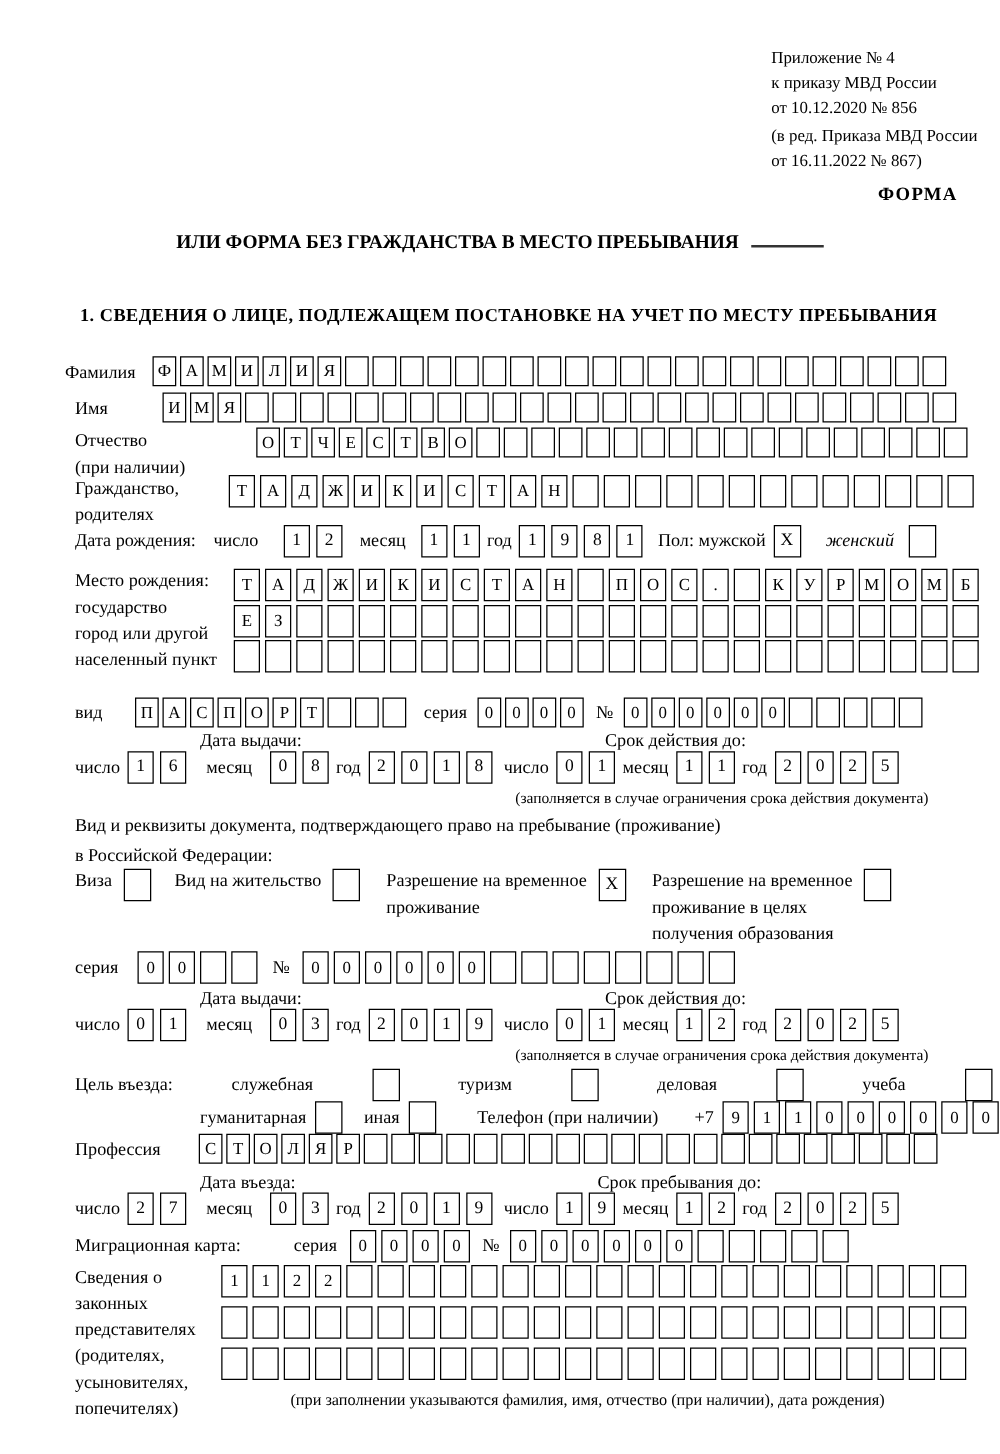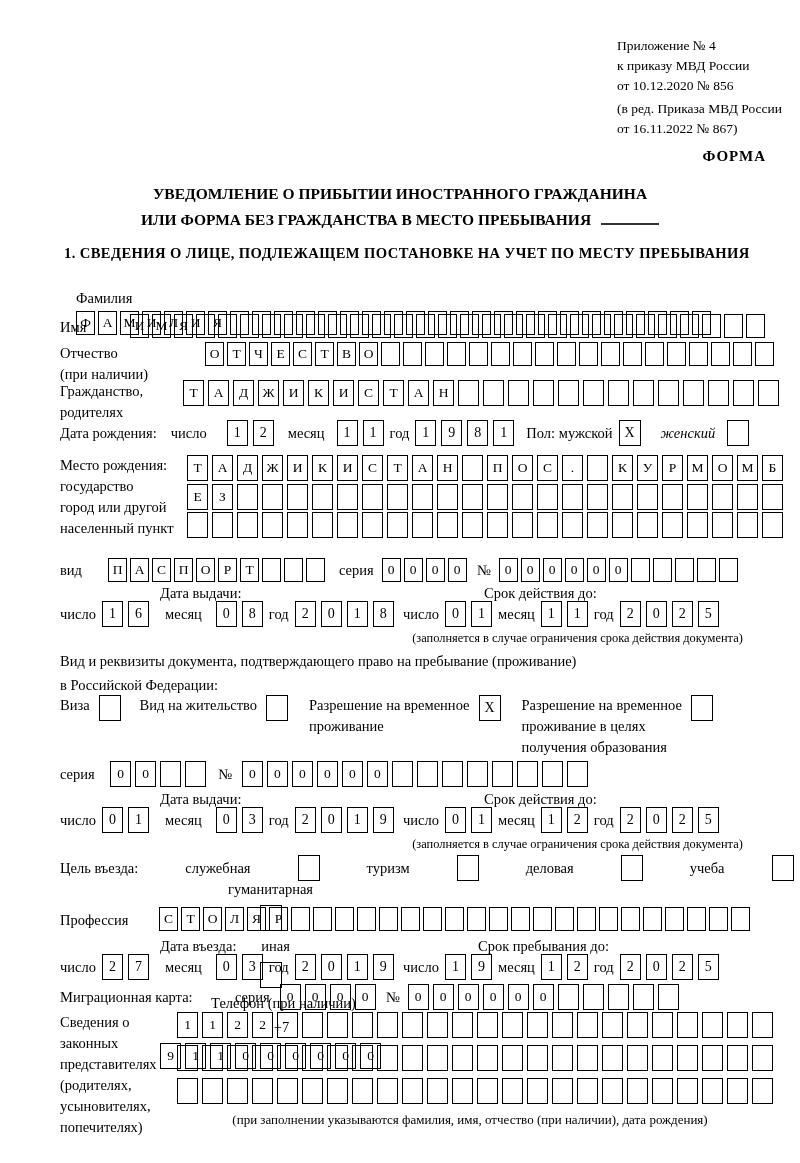--- a/index.html
+++ b/index.html
@@ -36,27 +36,26 @@
     <div>Приложение № 4</div>
     <div>к приказу МВД России</div>
     <div>от 10.12.2020 № 856</div>
     <div style="margin-top:3px;">(в ред. Приказа МВД России</div>
     <div>от 16.11.2022 № 867)</div>
   </div>
 
   <div class="abs bold" style="right:34px; top:148px; font-size:15px; letter-spacing:1px;">ФОРМА</div>
 
   <div class="abs bold" style="left:0; top:181px; width:800px; text-align:center; font-size:15.5px; line-height:26px;">
-    <div>УВЕДОМЛЕНИЕ О ПРИБЫТИИ ИНОСТРАННОГО ГРАЖДАНИНА</div>
     <div><span>ИЛИ ФОРМА БЕЗ ГРАЖДАНСТВА В МЕСТО ПРЕБЫВАНИЯ</span><span class="uline"></span></div>
   </div>
 
   <div class="abs bold" style="left:64px; top:245px; font-size:14.6px; letter-spacing:0.4px;">1. СВЕДЕНИЯ О ЛИЦЕ, ПОДЛЕЖАЩЕМ ПОСТАНОВКЕ НА УЧЕТ ПО МЕСТУ ПРЕБЫВАНИЯ</div>
 
-  <div class="frow" style="left:76px; top:285px;flex-direction:column;">
+  <div class="frow" style="left:52px; top:285px;">
     <div class="lbl" style="width:70px;">Фамилия</div>
     <div class="cells">
         <span>Ф</span>
         <span>А</span>
         <span>М</span>
         <span>И</span>
         <span>Л</span>
         <span>И</span>
         <span>Я</span>
         <span></span>
@@ -510,21 +509,21 @@
     <span>частная</span>
     <span class="box">
         <span></span>
       </span>
     <span>транзит</span>
     <span class="box">
         <span></span>
       </span>
   </div>
 
-  <div class="prow" style="left:160px; top:881px;flex-direction:column;">
+  <div class="prow" style="left:160px; top:881px;">
     <span>гуманитарная</span>
     <span class="box">
         <span></span>
       </span>
     <span style="margin-left:10px;">иная</span>
     <span class="box">
         <span></span>
       </span>
     <span style="margin-left:26px;">Телефон (при наличии)</span>
     <span style="margin-left:22px;">+7</span>

